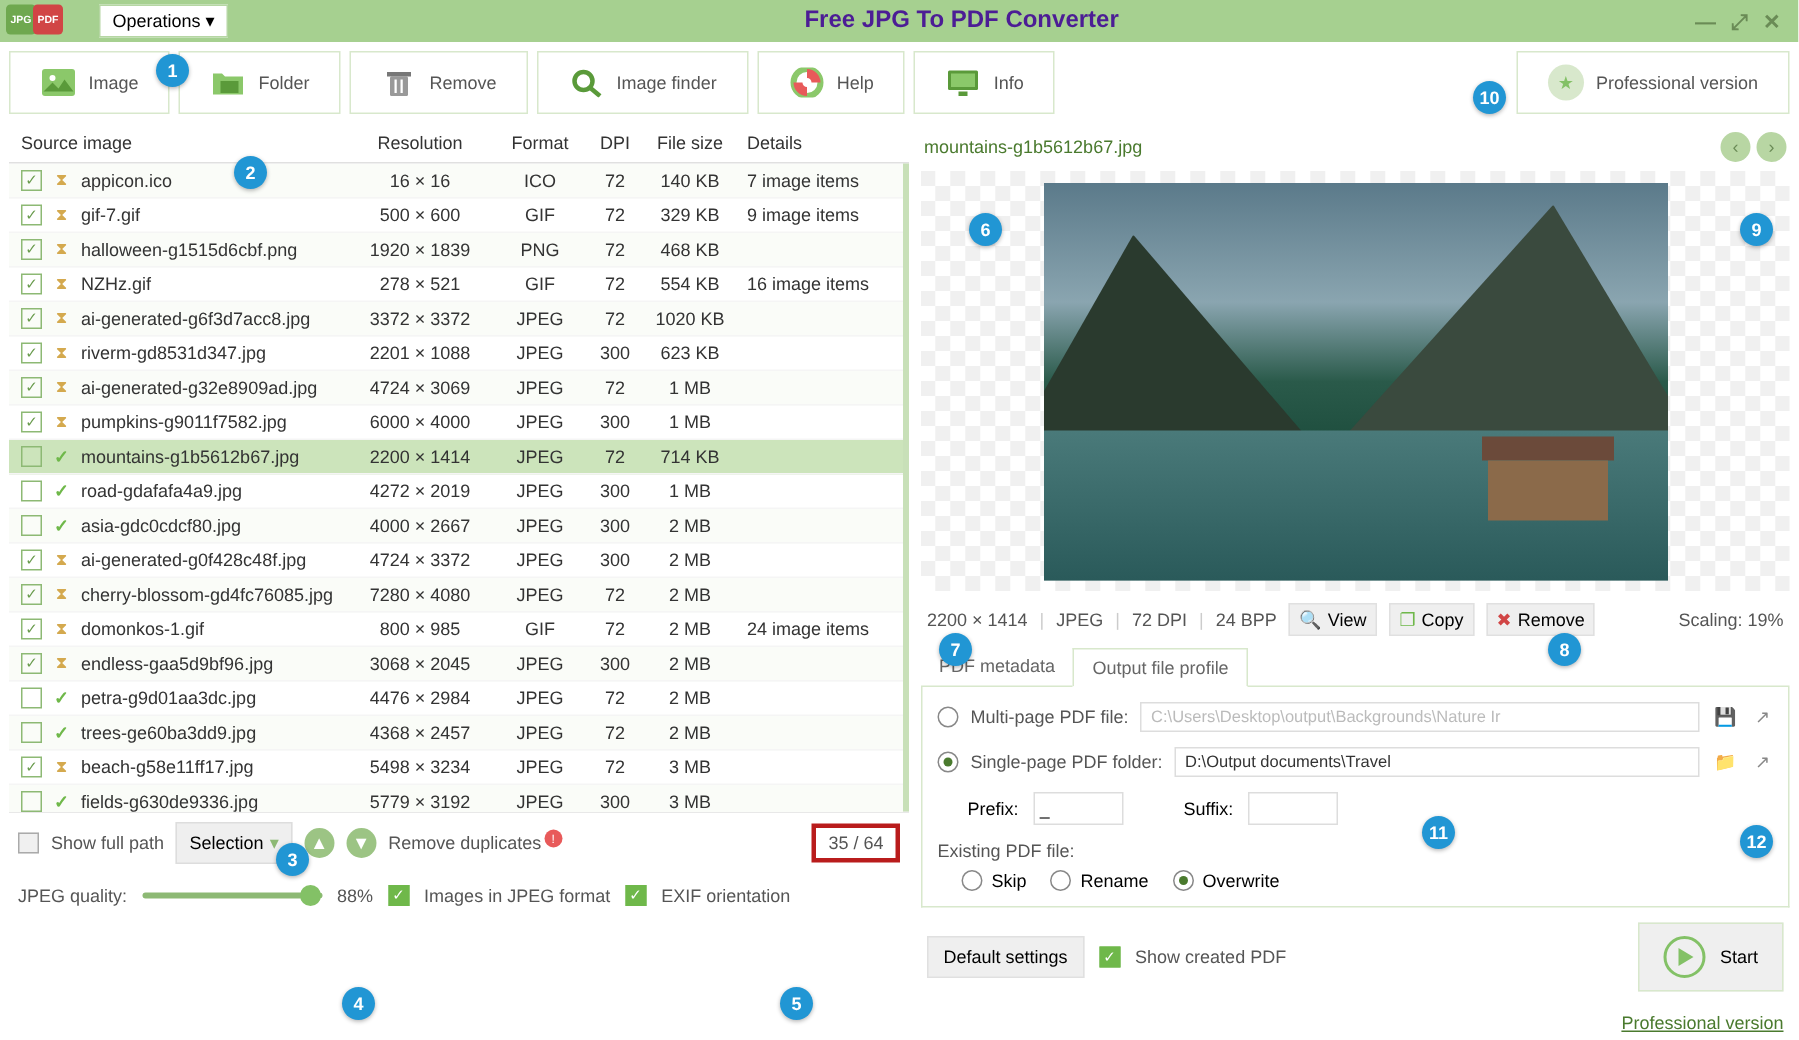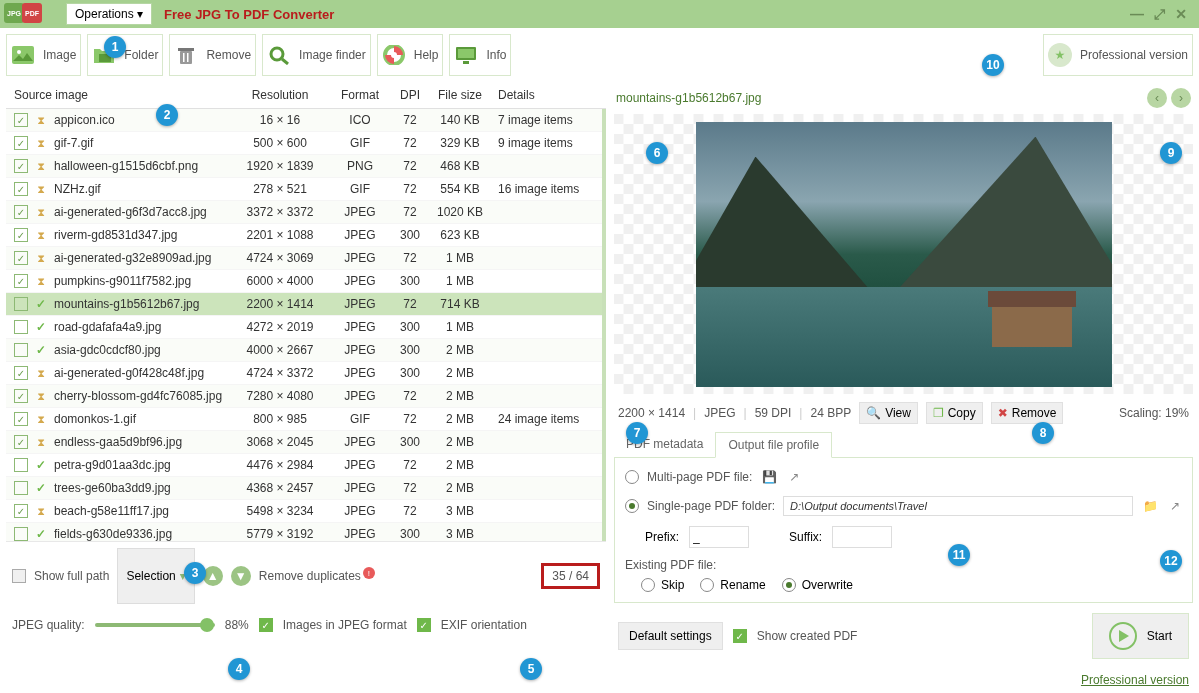--- a/index.html
+++ b/index.html
@@ -3,25 +3,25 @@
 <meta charset="utf-8">
 <style>
 * { margin: 0; padding: 0; box-sizing: border-box; font-family: Arial, sans-serif; font-size: 12px; }
 body { background: #ffffff; width: 1199px; height: 693px; overflow: hidden; position: relative; }
 .titlebar { background: #a6d090; height: 28px; display: flex; align-items: center; padding: 0 4px; color: #4a5c3a; gap: 12px; }
 .app-icon { width: 44px; height: 22px; margin-right: 6px; display: flex; }
 .app-icon-half { width: 20px; height: 20px; border-radius: 3px; display: flex; align-items: center; justify-content: center; font-size: 7px; color: white; font-weight: bold; }
 .app-icon-jpg { background: #6fa84f; }
 .app-icon-pdf { background: #d14545; margin-left: -2px; }
 .operations-btn { background: #fff; border: 1px solid #b5d6a3; padding: 3px 8px; cursor: pointer; display: flex; align-items: center; gap: 6px; }
-.title-text { flex: 1; text-align: left; color: #b91c1c; font-weight: bold; font-size: 13px; }
+.title-text { flex: 1; text-align: center; color: #4c1d95; font-weight: bold; font-size: 16px; }
 .win-btns { display: flex; gap: 10px; margin-right: 8px; }
 .win-btn { color: #6a8b56; cursor: pointer; font-size: 14px; font-weight: bold; }
 .toolbar { display: flex; gap: 6px; padding: 6px; }
-.toolbar-btn { border: 1px solid #d8e8cc; background: #fff; padding: 8px 4px; display: flex; align-items: center; gap: 8px; cursor: pointer; color: #555; position: relative; }
+.toolbar-btn { border: 1px solid #d8e8cc; background: #fff; padding: 8px 20px; display: flex; align-items: center; gap: 8px; cursor: pointer; color: #555; position: relative; }
 .toolbar-icon { width: 24px; height: 20px; }
 .toolbar-spacer { flex: 1; }
 .pro-btn { margin-left: auto; }
 .content { display: flex; padding: 0 6px; gap: 8px; }
 .left-panel { width: 600px; }
 .right-panel { flex: 1; }
 .table-header { display: flex; background: #fff; border-bottom: 1px solid #e0e0e0; padding: 6px 4px; color: #333; align-items: flex-end; }
 .col-src { width: 220px; padding-left: 4px; }
 .col-res { width: 100px; text-align: center; }
 .col-fmt { width: 60px; text-align: center; }
@@ -38,21 +38,21 @@
 .row-chk.checked::after { content: "✓"; color: #6a9c4e; font-size: 10px; }
 .row-state { width: 14px; height: 14px; margin-right: 6px; display: flex; align-items: center; justify-content: center; }
 .state-hourglass { color: #d4a94e; font-size: 11px; }
 .state-done { color: #6fb84a; font-size: 12px; font-weight: bold; }
 .row .col-src { display: flex; align-items: center; }
 .footer-row { display: flex; align-items: center; gap: 8px; padding: 6px; border-top: 1px solid #e8e8e8; color: #555; }
 .footer-chk { width: 14px; height: 14px; border: 1px solid #aaa; background: #f0f0f0; }
 .footer-chk.on { background: #6fb84a; border-color: #6fb84a; display: flex; align-items: center; justify-content: center; }
 .footer-chk.on::after { content: "✓"; color: #fff; font-size: 10px; }
 .circle-btn { width: 20px; height: 20px; border-radius: 50%; background: #9cc484; display: flex; align-items: center; justify-content: center; color: #fff; cursor: pointer; }
-.selection-btn { display: flex; align-items: center; gap: 4px; padding: 20px 8px; border: 1px solid #ddd; cursor: pointer; }
+.selection-btn { display: flex; align-items: center; gap: 4px; padding: 6px 8px; border: 1px solid #ddd; cursor: pointer; }
 .dup-badge { width: 12px; height: 12px; border-radius: 50%; background: #e85a5a; color: #fff; font-size: 8px; display: inline-flex; align-items: center; justify-content: center; margin-left: 2px; position: relative; top: -4px; }
 .counter-box { border: 3px solid #b91c1c; padding: 3px 8px; margin-left: auto; }
 .quality-row { display: flex; align-items: center; gap: 10px; padding: 8px 6px; color: #555; }
 .slider { width: 120px; height: 4px; background: #8db974; border-radius: 2px; position: relative; }
 .slider-thumb { width: 14px; height: 14px; border-radius: 50%; background: #83c166; position: absolute; top: -5px; left: 88%; }
 .preview-title { color: #4a7a2e; padding: 6px 2px; display: flex; align-items: center; }
 .nav-arrow { width: 20px; height: 20px; border-radius: 50%; background: #b8d6a3; color: #6a8b56; display: flex; align-items: center; justify-content: center; cursor: pointer; margin-left: 4px; }
 .preview-image-wrap { height: 280px; background: repeating-conic-gradient(#f0f0f0 0% 25%, #fff 0% 50%) 50% / 20px 20px; display: flex; align-items: center; justify-content: center; position: relative; }
 .preview-image { width: 416px; height: 265px; background: linear-gradient(180deg, #5b7a8a 0%, #8aa5b0 30%, #2a5a4a 50%, #1a4a3a 70%, #2a5a5a 100%); position: relative; overflow: hidden; }
 .mountain { position: absolute; bottom: 90px; left: -20px; width: 200px; height: 140px; background: #2a3a2e; clip-path: polygon(0 100%, 40% 0, 100% 100%); }
@@ -64,21 +64,21 @@
 .info-sep { color: #ccc; }
 .small-btn { border: 1px solid #e0e0e0; padding: 3px 6px; display: flex; align-items: center; gap: 4px; cursor: pointer; }
 .tabset { display: flex; border-bottom: 1px solid #d8e8cc; }
 .tab { padding: 5px 12px; cursor: pointer; color: #666; }
 .tab.active { background: #fff; border: 1px solid #d8e8cc; border-bottom: 1px solid #fff; margin-bottom: -1px; }
 .tab-content { border: 1px solid #d8e8cc; border-top: none; padding: 10px; }
 .option-row { display: flex; align-items: center; gap: 8px; margin-bottom: 10px; color: #555; }
 .radio { width: 14px; height: 14px; border-radius: 50%; border: 1px solid #888; display: flex; align-items: center; justify-content: center; }
 .radio.sel::after { content: ""; width: 6px; height: 6px; border-radius: 50%; background: #4a7a2e; }
 .path-input { flex: 1; border: 1px solid #ddd; padding: 3px 6px; color: #aaa; font-size: 11px; }
-.path-input.active { color: #333; font-style: italic; }
+.path-input.active { color: #333; }
 .icon-btn { color: #888; cursor: pointer; padding: 2px; }
 .prefix-row { display: flex; align-items: center; gap: 10px; padding-left: 20px; margin-bottom: 10px; }
 .small-input { border: 1px solid #ddd; padding: 3px; width: 60px; }
 .existing-row { padding-left: 0; }
 .existing-opts { display: flex; gap: 16px; padding-left: 16px; margin-top: 6px; }
 .start-section { display: flex; align-items: center; gap: 10px; padding: 10px 4px; }
 .start-btn { margin-left: auto; border: 1px solid #d8e8cc; padding: 8px 16px; display: flex; align-items: center; gap: 10px; cursor: pointer; font-size: 14px; }
 .play-icon { width: 28px; height: 28px; border-radius: 50%; border: 2px solid #83c166; display: flex; align-items: center; justify-content: center; }
 .play-tri { width: 0; height: 0; border-left: 10px solid #83c166; border-top: 6px solid transparent; border-bottom: 6px solid transparent; margin-left: 3px; }
 .link { color: #4a7a2e; text-decoration: underline; margin-left: auto; cursor: pointer; }
@@ -479,21 +479,21 @@
         <div class="house-roof"></div>
         <div class="house"></div>
       </div>
     </div>
 
     <div class="info-bar">
       <span>2200 × 1414</span>
         <span class="info-sep">|</span>
       <span>JPEG</span>
         <span class="info-sep">|</span>
-      <span>59 DPI</span>
+      <span>72 DPI</span>
         <span class="info-sep">|</span>
       <span>24 BPP</span>
       <button class="small-btn">
           <span>🔍</span>
           <span>View</span>
         </button>
       <button class="small-btn">
           <span style="color:#6fb84a">❐</span>
           <span>Copy</span>
         </button>
@@ -507,20 +507,21 @@
 
     <div class="tabset">
       <div class="tab">PDF metadata</div>
       <div class="tab active">Output file profile</div>
     </div>
 
     <div class="tab-content">
       <div class="option-row">
         <div class="radio"></div>
         <span>Multi-page PDF file:</span>
+        <input class="path-input" readonly="" style="color: rgb(187, 187, 187);" value="C:\Users\Desktop\output\Backgrounds\Nature Ir">
         <span class="icon-btn">💾</span>
         <span class="icon-btn">↗</span>
       </div>
       <div class="option-row">
         <div class="radio sel"></div>
         <span>Single-page PDF folder:</span>
         <input class="path-input active" value="D:\Output documents\Travel" style="">
         <span class="icon-btn">📁</span>
         <span class="icon-btn">↗</span>
       </div>

